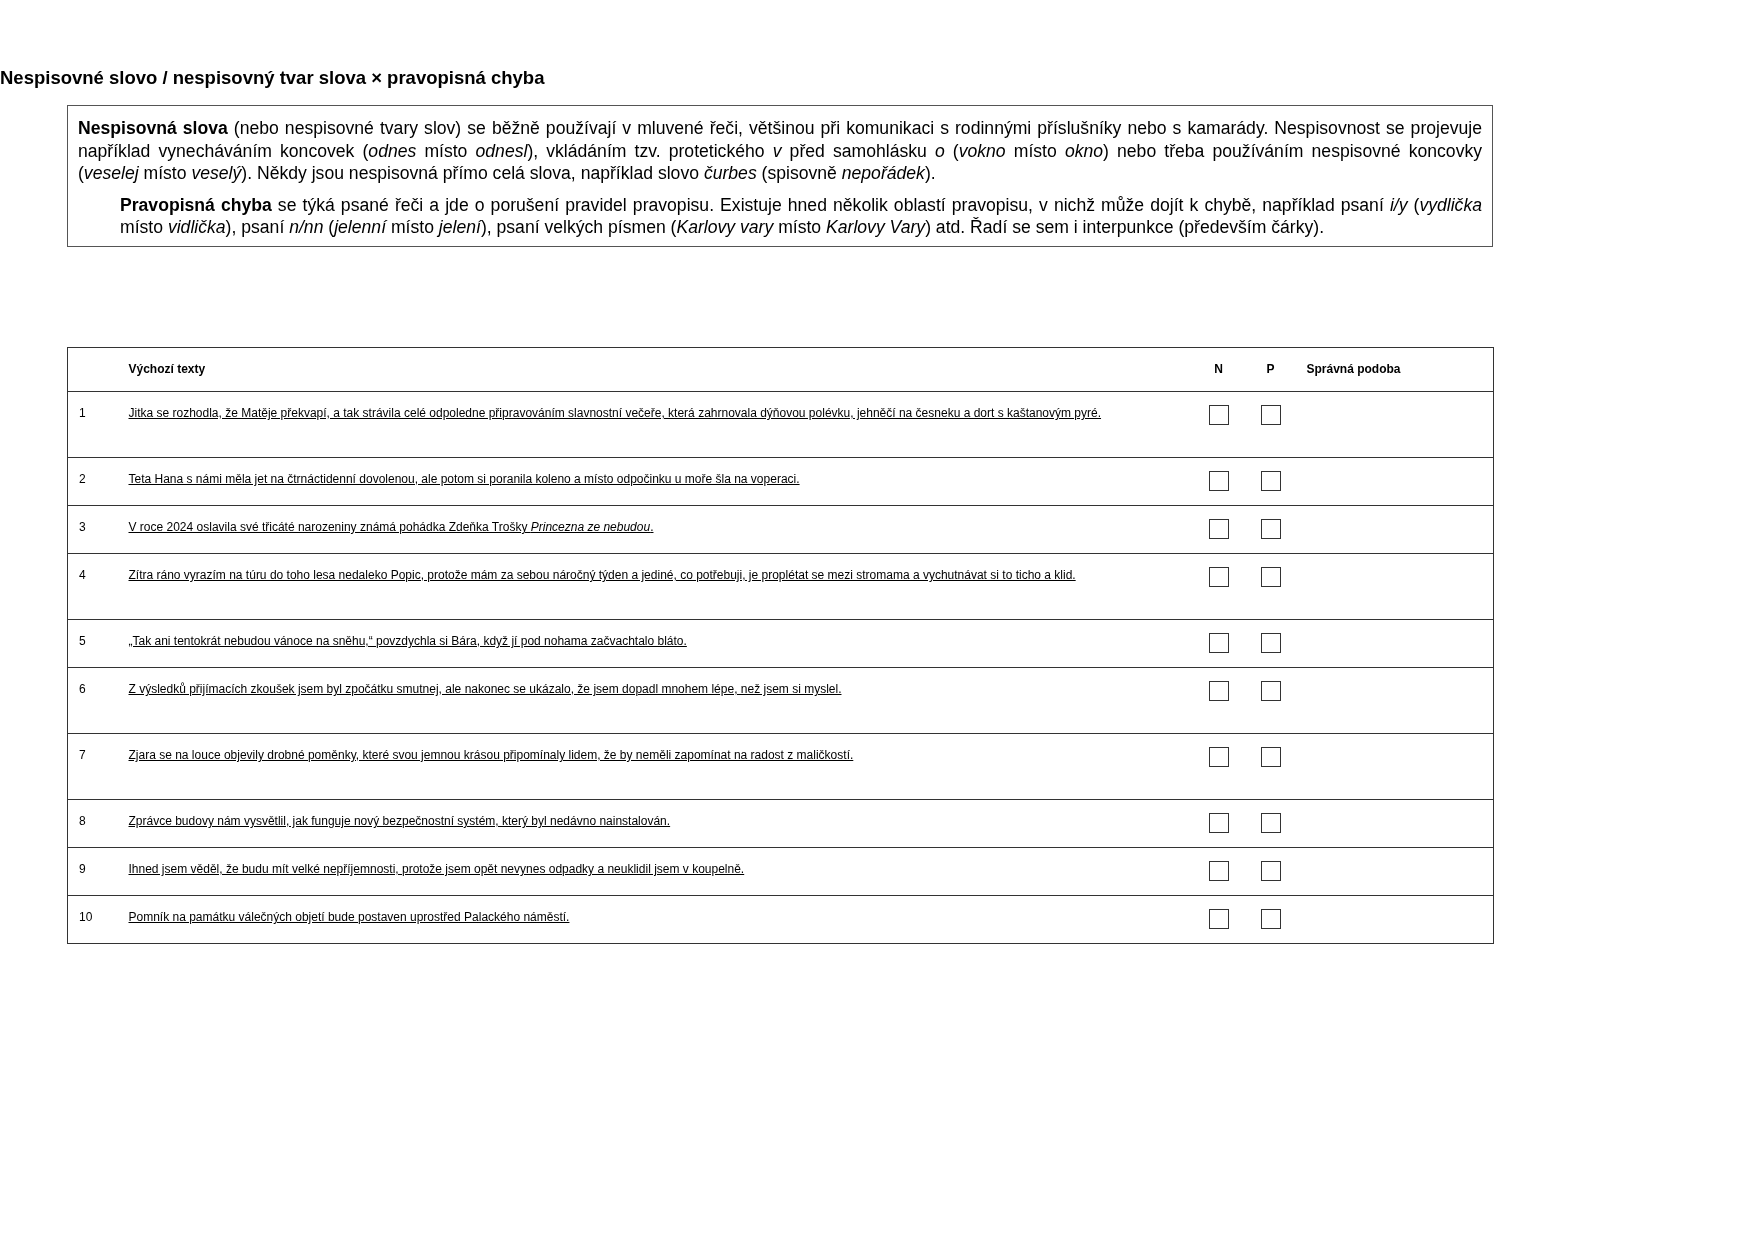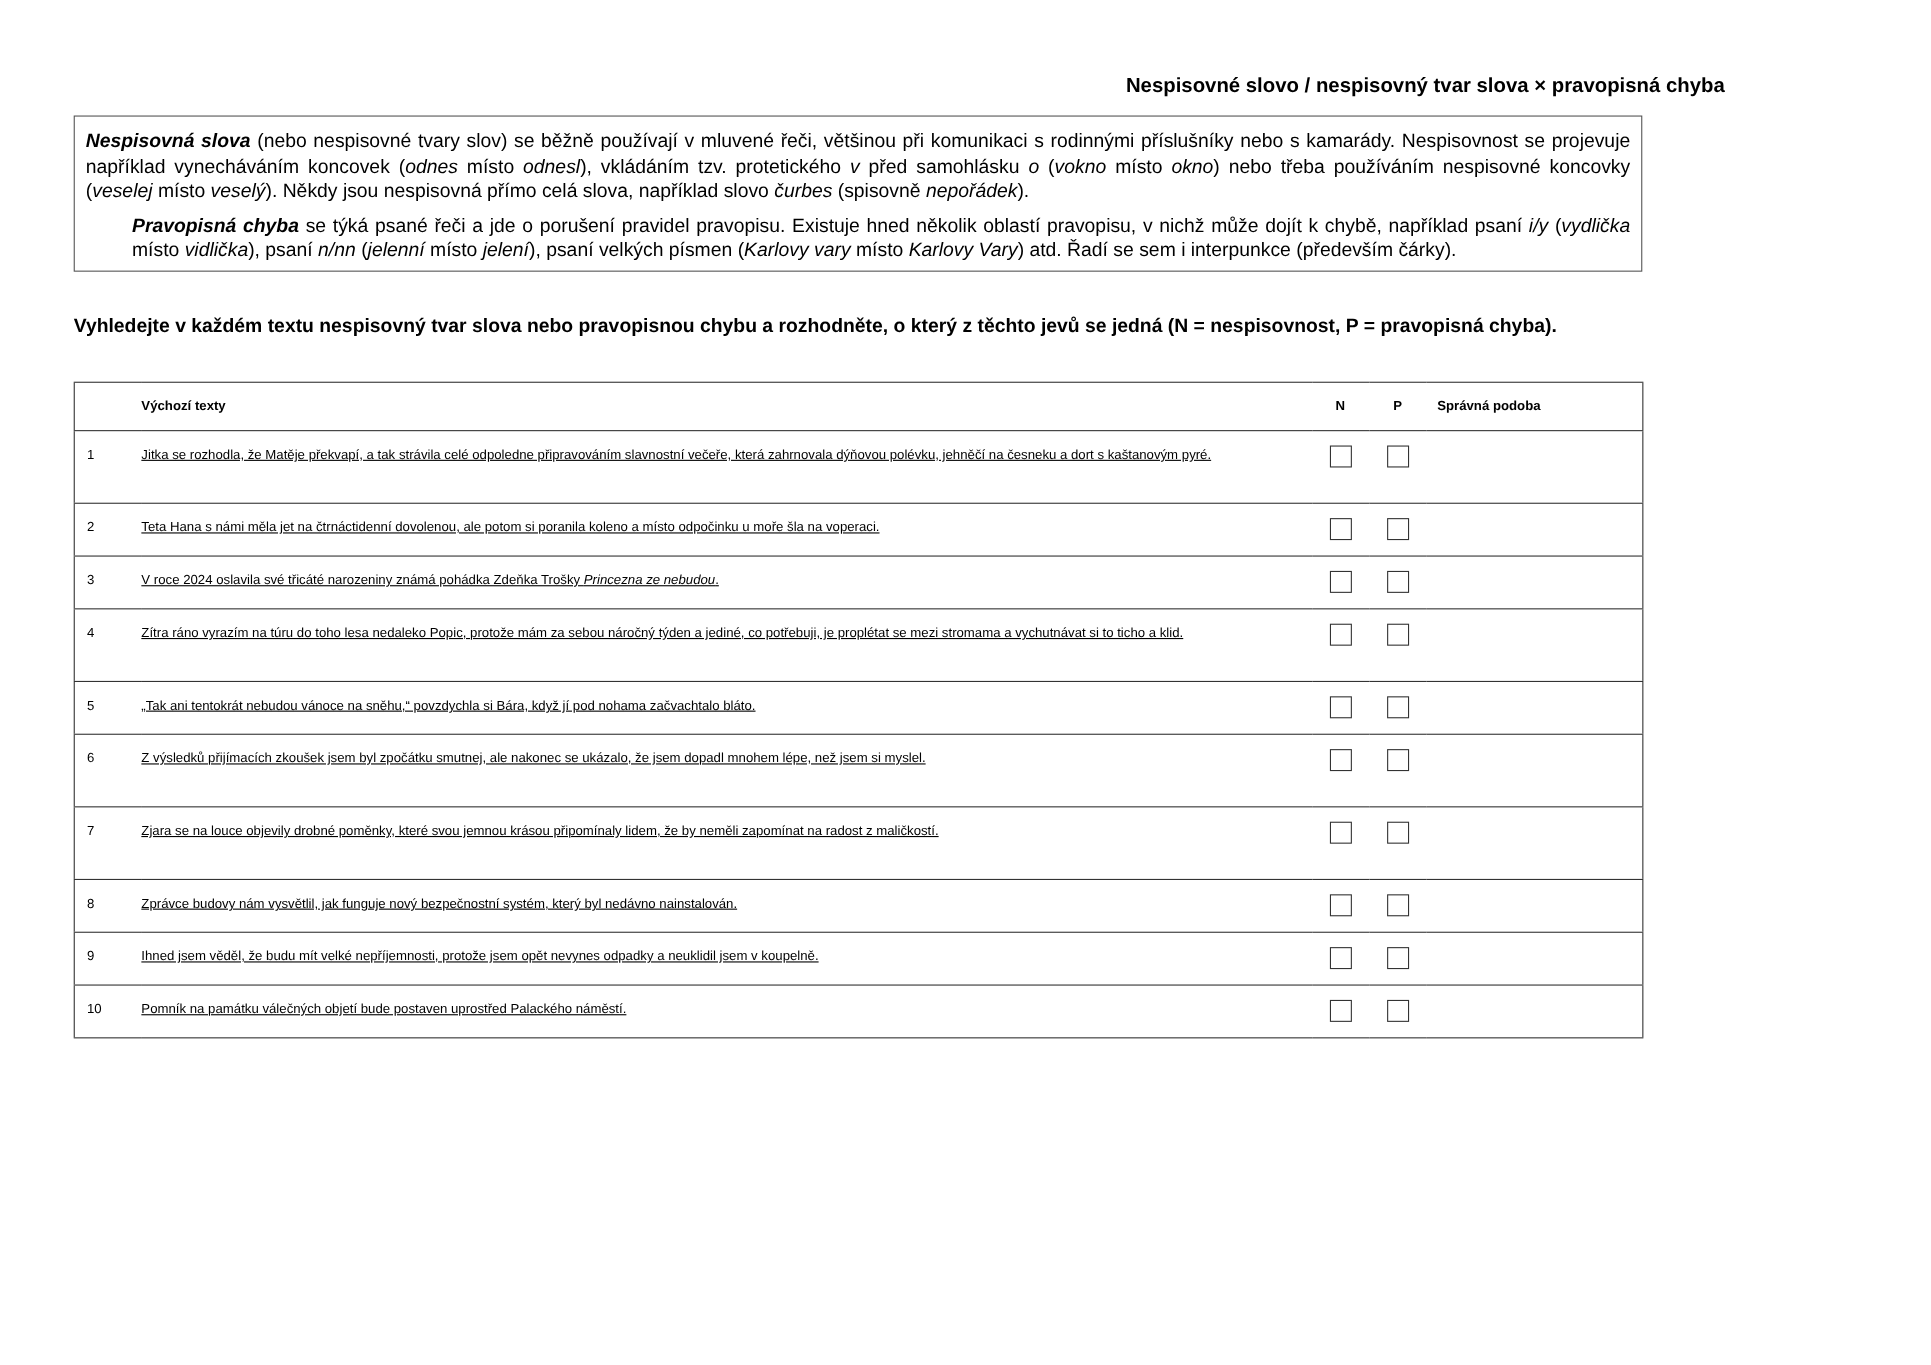--- a/index.html
+++ b/index.html
@@ -2,21 +2,21 @@
 <html><head>
   <meta charset="utf-8">
   <style>
     html, body { margin: 0; padding: 0; background: #ffffff; }
     body {
       width: 1755px; height: 1241px; position: relative; overflow: hidden;
       font-family: "Liberation Sans", sans-serif; color: #000;
     }
     .title {
       position: absolute; left: 0; width: 1568px; top: 67px;
-      text-align: right; font-weight: bold; font-size: 18.5px; line-height: 22px;
+      text-align: left; font-weight: bold; font-size: 18.5px; line-height: 22px;
     }
     .infobox {
       position: absolute; left: 67px; top: 105px; width: 1426px; height: 142px;
       box-sizing: border-box; border: 1.5px solid #555;
       padding: 11px 10px 0 10px; font-size: 17.6px; line-height: 22.5px;
     }
     .infobox p { margin: 0; text-align: justify; }
     .infobox p + p { margin-top: 9px; margin-left: 42px; }
     .instructions {
       position: absolute; left: 67px; top: 285px; width: 1450px;
@@ -43,34 +43,33 @@
     th.c-n, th.c-p { text-align: center !important; }
     td.c-num, td.c-text { padding-top: 10px !important; padding-bottom: 10px !important; }
     td.c-text { text-align: justify; text-decoration: underline; }
     tr.row-1 td, tr.row-4 td, tr.row-6 td, tr.row-7 td { height: 45px; }
     tr.row-2 td, tr.row-3 td, tr.row-5 td, tr.row-8 td, tr.row-9 td, tr.row-10 td { height: 27px; }
     .checkbox {
       display: inline-block; width: 20px; height: 20px; box-sizing: border-box;
       border: 1.5px solid #333; margin-top: 13px; background: #fff; cursor: pointer;
     }
     i { font-style: italic; }
-    b { font-weight: bold; font-style: italic; }
+    b { font-weight: bold; }
   </style>
 </head>
 <body>
 
 <div class="title">Nespisovné slovo / nespisovný tvar slova × pravopisná chyba</div>
 
 <div class="infobox">
   <p><b>Nespisovná slova</b><span> (nebo nespisovné tvary slov) se běžně používají v mluvené řeči, většinou při komunikaci s rodinnými příslušníky nebo s kamarády. Nespisovnost se projevuje například vynecháváním koncovek (</span><i>odnes</i><span> místo </span><i>odnesl</i><span>), vkládáním tzv. protetického </span><i>v</i><span> před samohlásku </span><i>o</i><span> (</span><i>vokno</i><span> místo </span><i>okno</i><span>) nebo třeba používáním nespisovné koncovky (</span><i>veselej</i><span> místo </span><i>veselý</i><span>). Někdy jsou nespisovná přímo celá slova, například slovo </span><i>čurbes</i><span> (spisovně </span><i>nepořádek</i><span>).</span></p>
   <p><b>Pravopisná chyba</b><span> se týká psané řeči a jde o porušení pravidel pravopisu. Existuje hned několik oblastí pravopisu, v nichž může dojít k chybě, například psaní </span><i>i/y</i><span> (</span><i>vydlička</i><span> místo </span><i>vidlička</i><span>), psaní </span><i>n/nn</i><span> (</span><i>jelenní</i><span> místo </span><i>jelení</i><span>), psaní velkých písmen (</span><i>Karlovy vary</i><span> místo </span><i>Karlovy Vary</i><span>) atd. Řadí se sem i interpunkce (především čárky).</span></p>
 </div>
 
 <div class="instructions">
-  <div>Vyhledejte v každém textu nespisovný tvar slova nebo pravopisnou chybu a rozhodněte, o který z těchto jevů se jedná (N = nespisovnost, P = pravopisná chyba).</div>
 </div>
 
 <table class="exercise">
   <thead>
     <tr>
       <th class="c-num"></th>
       <th class="c-text">Výchozí texty</th>
       <th class="c-n">N</th>
       <th class="c-p">P</th>
       <th class="c-ans">Správná podoba</th>

